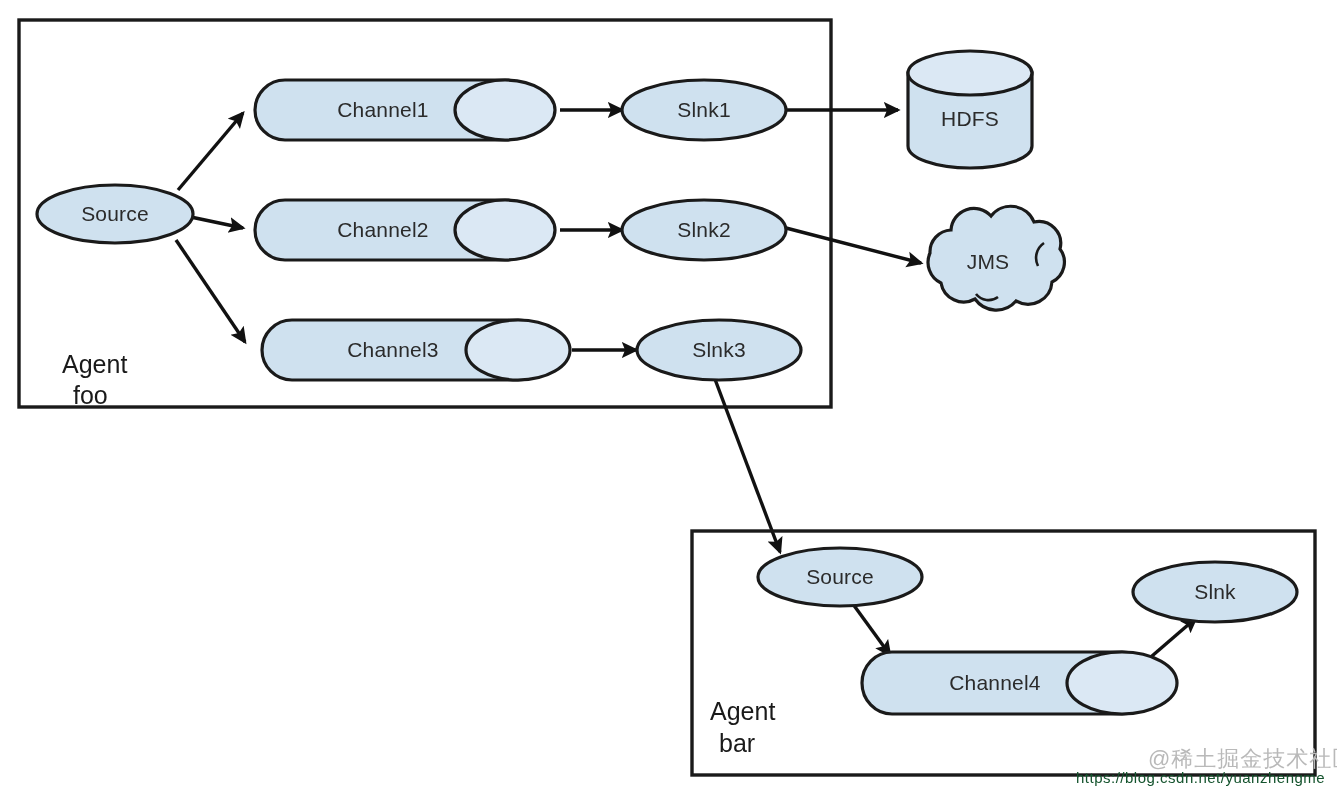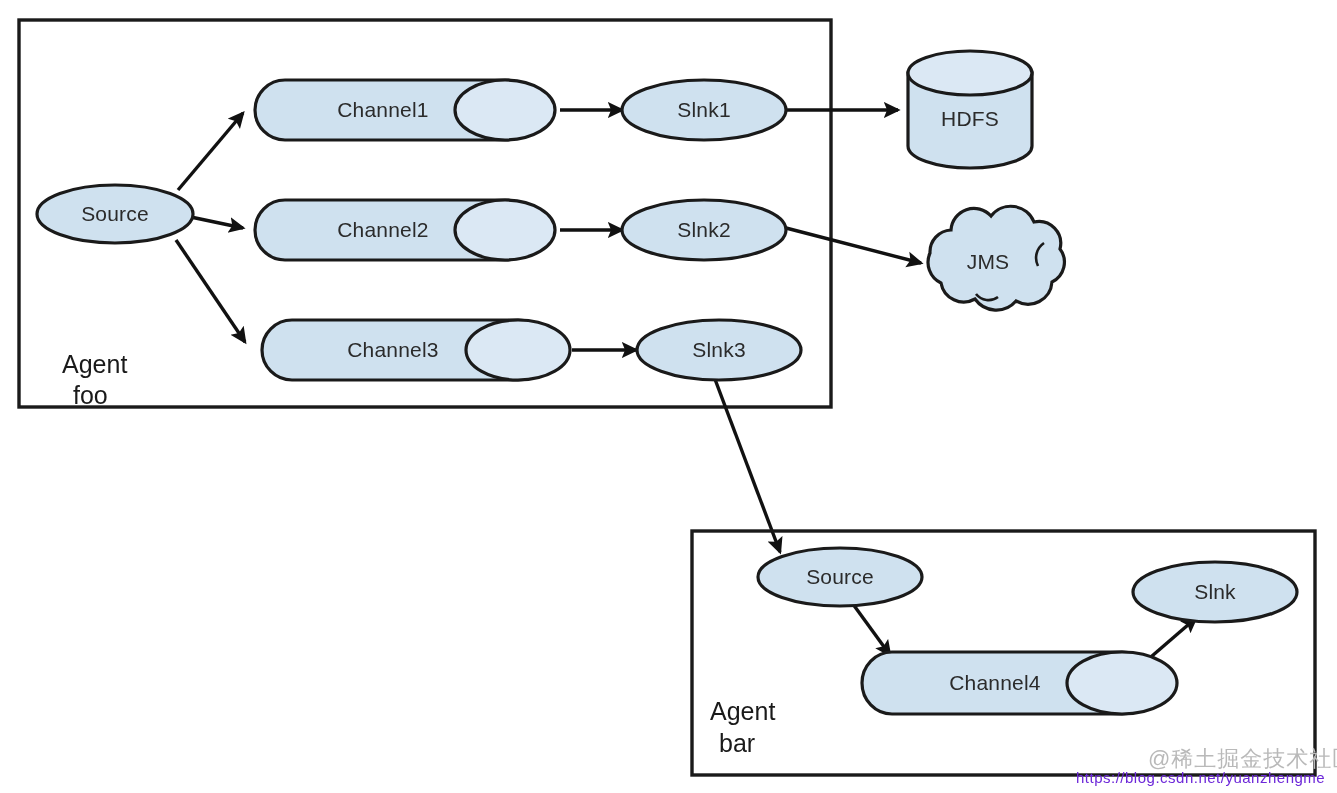--- a/index.html
+++ b/index.html
@@ -65,21 +65,21 @@
     font-family: "Liberation Sans", sans-serif;
     font-size: 22px;
     color: #b9b9b9;
     white-space: nowrap;
     letter-spacing: 1px;
   }
   .watermark-url {
     position: absolute;
     font-family: "Liberation Sans", sans-serif;
     font-size: 15px;
-    color: #6d28d9;
+    color: #14532d;
     white-space: nowrap;
     letter-spacing: 0.5px;
   }
 </style>
 </head>
 <body>
 
 <div id="canvas">
 
   <svg id="diagram-svg" viewBox="0 0 1337 793">

